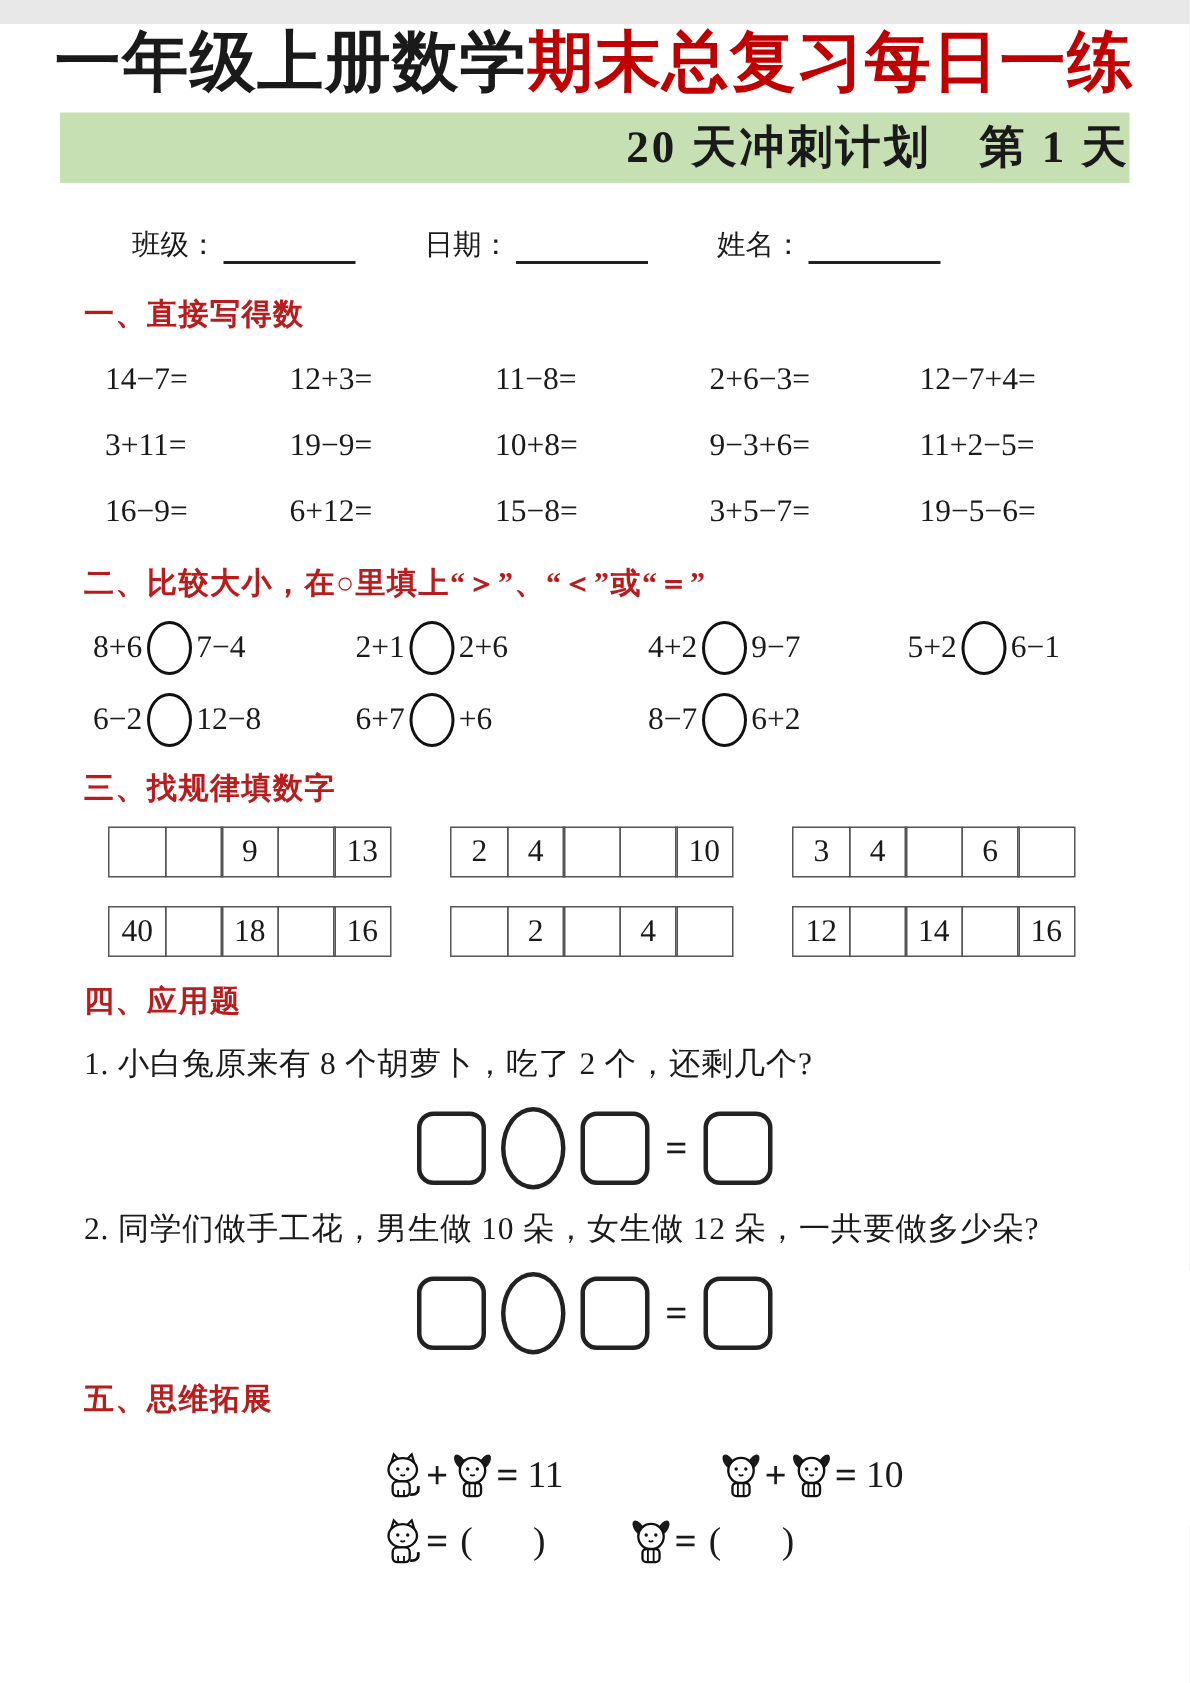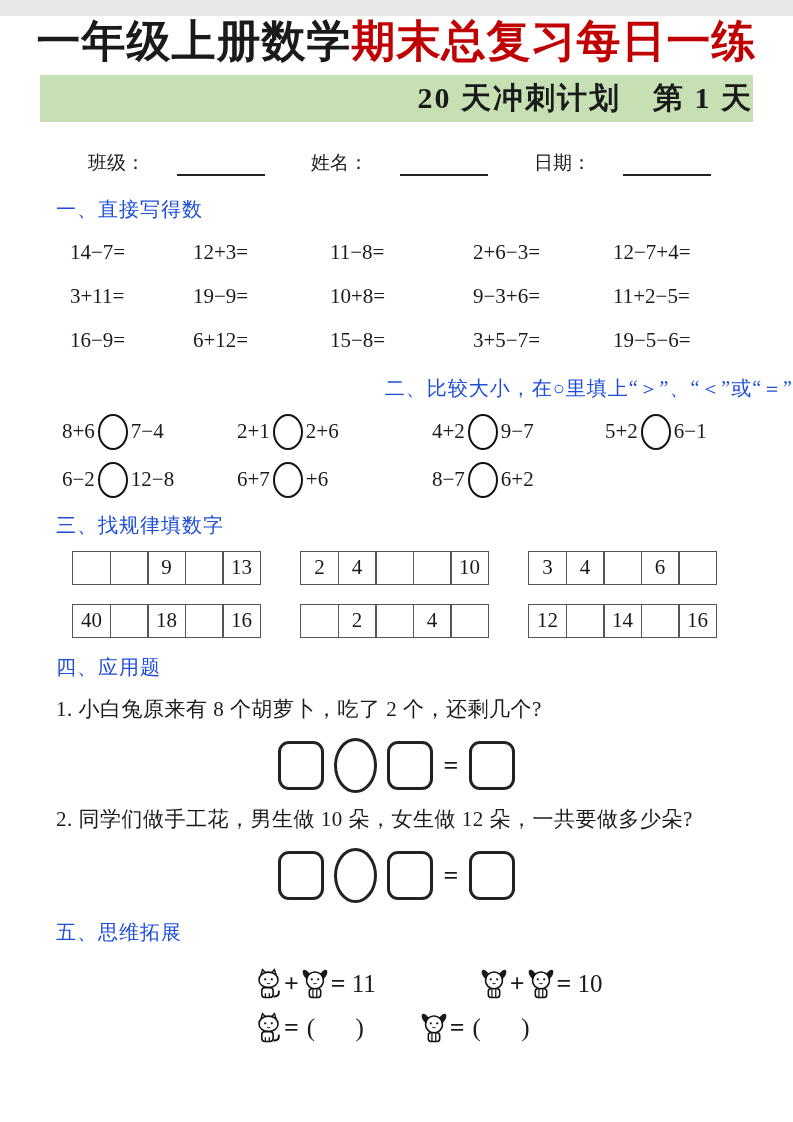--- a/index.html
+++ b/index.html
@@ -12,24 +12,24 @@
   
   .title { text-align:center; font-size:44px; font-weight:bold; letter-spacing:1px; line-height:1.2; white-space:nowrap; }
   .title .red { color:#c00000; }
   .banner {
     margin:6px 40px 0 40px; background:#c6e0b4; height:47px;
     display:flex; align-items:center; justify-content:flex-end;
     font-size:30px; font-weight:bold; letter-spacing:2px;
   }
   
   .info { display:flex; gap:46px; margin:28px 0 0 88px; font-size:19px; }
-  .info-item { display:flex; align-items:flex-end;gap:28px; }
+  .info-item { display:flex; align-items:flex-end; }
   .uline { display:inline-block; width:88px; height:18px; border-bottom:2px solid #222; margin-left:4px; }
   
-  .sec-head { color:#1d4ed8; font-weight:normal; font-size:20px; margin-left:56px; letter-spacing:1px; }
+  .sec-head { color:#b91c1c; font-weight:bold; font-size:20px; margin-left:56px; letter-spacing:1px; }
   
   .calc-grid {
     display:grid; grid-template-columns:123px 137px 143px 140px 1fr;
     margin:8px 40px 0 70px; font-size:21px;
   }
   .calc-grid > div { height:44px; display:flex; align-items:center; }
   
   .cmp-grid {
     display:grid; grid-template-columns:175px 195px 173px 1fr;
     margin:6px 40px 0 62px; font-size:21px;
@@ -79,25 +79,25 @@
   <div class="banner">
     <span>20 天冲刺计划　第 1 天</span>
   </div>
 
   <div class="info">
     <div class="info-item">
       <span>班级：</span>
       <span class="uline"></span>
     </div>
     <div class="info-item">
+      <span>日期：</span>
+      <span class="uline"></span>
+    </div>
+    <div class="info-item">
       <span>姓名：</span>
-      <span class="uline"></span>
-    </div>
-    <div class="info-item">
-      <span>日期：</span>
       <span class="uline"></span>
     </div>
   </div>
 
   <div class="sec-head" style="margin-top:20px;">一、直接写得数</div>
   <div class="calc-grid">
     <div>14−7=</div>
     <div>12+3=</div>
     <div>11−8=</div>
     <div>2+6−3=</div>
@@ -107,21 +107,21 @@
     <div>10+8=</div>
     <div>9−3+6=</div>
     <div>11+2−5=</div>
     <div>16−9=</div>
     <div>6+12=</div>
     <div>15−8=</div>
     <div>3+5−7=</div>
     <div>19−5−6=</div>
   </div>
 
-  <div class="sec-head" style="margin-top:12px;text-align:right;">二、比较大小，在○里填上“＞”、“＜”或“＝”</div>
+  <div class="sec-head" style="margin-top:12px;">二、比较大小，在○里填上“＞”、“＜”或“＝”</div>
   <div class="cmp-grid">
     <div class="cmp-item">
       <span>8+6</span>
         <span class="circle"></span>
         <span>7−4</span>
     </div>
     <div class="cmp-item">
       <span>2+1</span>
         <span class="circle"></span>
         <span>2+6</span>

